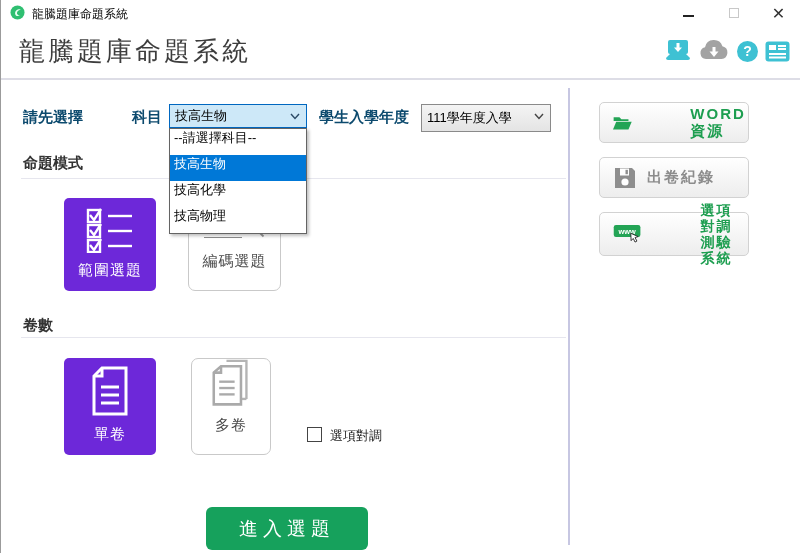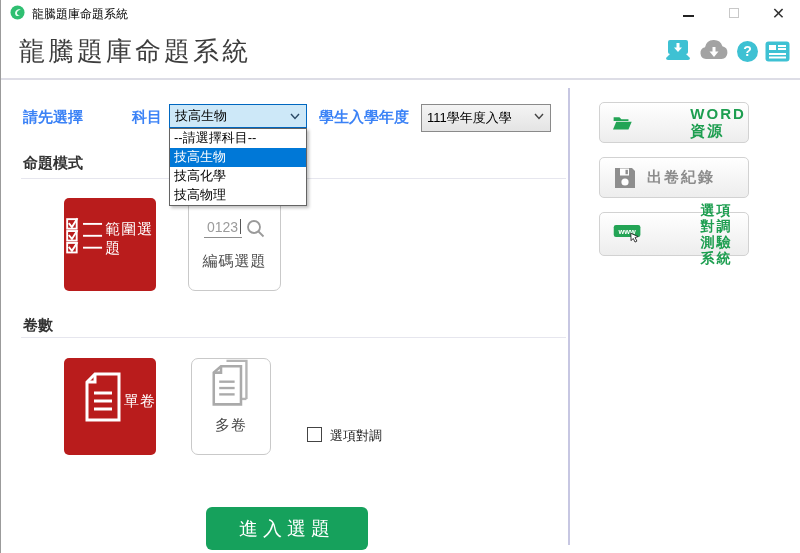--- a/index.html
+++ b/index.html
@@ -21,46 +21,46 @@
   #btn-max .box { width:10px; height:10px; border:1px solid #c8c8c8; }
   #btn-close { font-size:16px; color:#333; font-weight:400; }
   
   #main-title { position:absolute; left:18px; top:34px; font-size:26px; color:#3d3d3d; letter-spacing:3px; }
   #header-icons { position:absolute; right:10px; top:39px; display:flex; align-items:center; gap:7px; }
   #header-sep { position:absolute; left:0; top:78px; width:100%; height:0; border-top:2px solid #dddde6; }
   #v-divider { position:absolute; left:567px; top:88px; width:2px; height:457px; background:#c7c7e2; }
   .help-circle { width:21px; height:21px; border-radius:50%; background:#3ec1d3; color:#fff;
                  font-size:14px; font-weight:bold; display:flex; align-items:center; justify-content:center; }
   
-  .lbl { position:absolute; font-size:15px; color:#3b82f6; font-weight:600; }
+  .lbl { position:absolute; font-size:15px; color:#0c4a6e; font-weight:600; }
   #select-subject {
     position:absolute; left:168px; top:104px; width:138px; height:24px;
     background:#cde8f8; border:1px solid #0067c0; display:flex; align-items:center;
     font-size:13px; color:#000; padding-left:5px; font-weight:400;
   }
   #select-year {
     position:absolute; left:420px; top:104px; width:130px; height:28px;
     background:linear-gradient(#f4f4f4,#e4e4e4); border:1px solid #8a8a8a; display:flex; align-items:center;
     font-size:13px; color:#000; padding-left:5px;
   }
   .chev { position:absolute; right:6px; top:8px; }
   
   #subject-dropdown {
     position:absolute; left:168px; top:128px; width:138px; background:#fff;
     border:1px solid #646464; z-index:50; box-shadow:2px 2px 3px rgba(0,0,0,.25);
   }
-  .dd-item { height:19px; line-height:17px; font-size:13px; color:#000; padding-left:4px; background:#fff; }
+  .dd-item { height:26px; line-height:17px; font-size:13px; color:#000; padding-left:4px; background:#fff; }
   .dd-item.selected { background:#0078d7; color:#fff; }
   
   .section-title { position:absolute; font-size:15px; color:#333; font-weight:600; }
   .hr { position:absolute; height:0; border-top:1px solid #e6e6ee; }
   
   .tile-teal {
-    position:absolute; background:#b91c1c; border-radius:5px; color:#fff; cursor:pointer;
-    display:flex; flex-direction:row; align-items:center; justify-content:flex-end; padding-bottom:11px;
+    position:absolute; background:#6d28d9; border-radius:5px; color:#fff; cursor:pointer;
+    display:flex; flex-direction:column; align-items:center; justify-content:flex-end; padding-bottom:11px;
   }
   .tile-white {
     position:absolute; background:#fff; border:1px solid #c9c9c9; border-radius:7px; cursor:pointer;
     display:flex; flex-direction:column; align-items:center; justify-content:flex-end; padding-bottom:19px;
   }
   .tile-label { font-size:15px; letter-spacing:1px; }
   .tile-white .tile-label { color:#4a4a4a; }
   #tile-range { left:63px; top:198px; width:92px; height:93px; }
   #tile-code  { left:187px; top:197px; width:93px; height:94px; }
   #tile-single{ left:63px; top:358px; width:92px; height:97px; }

